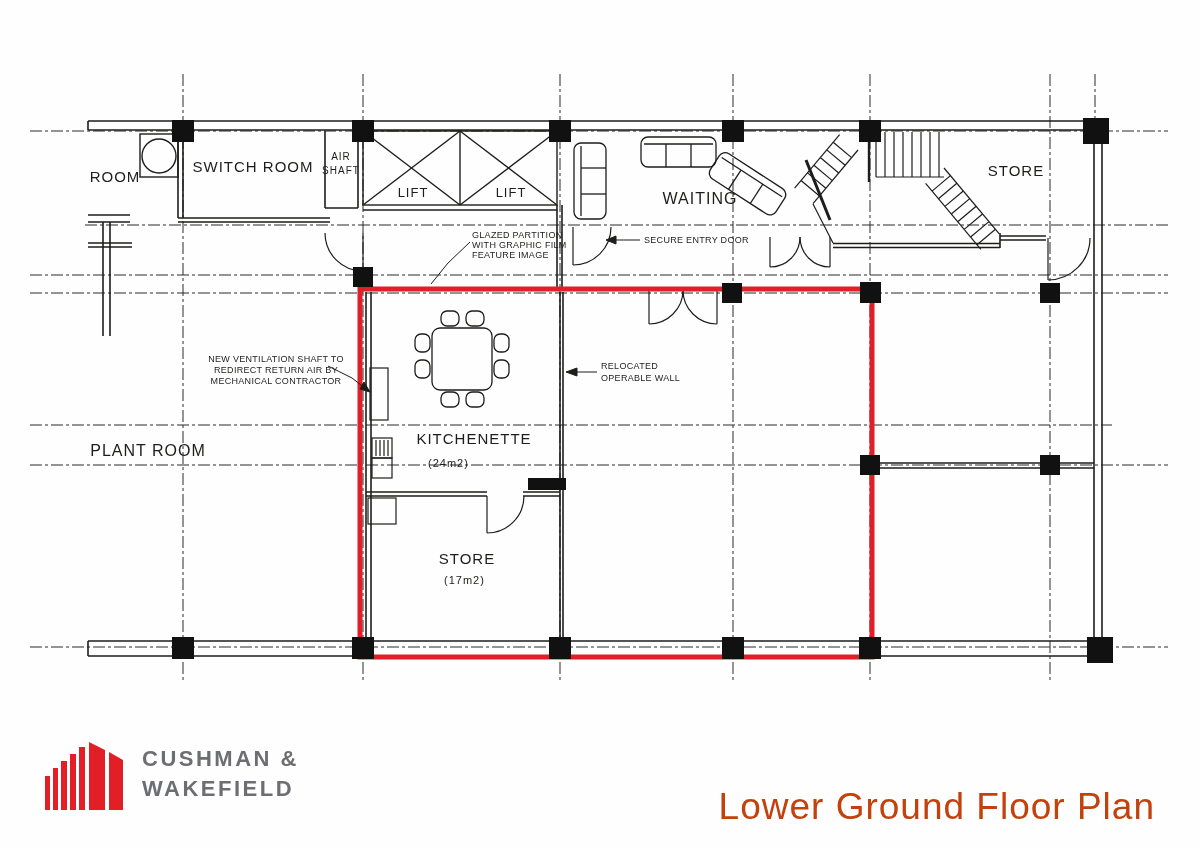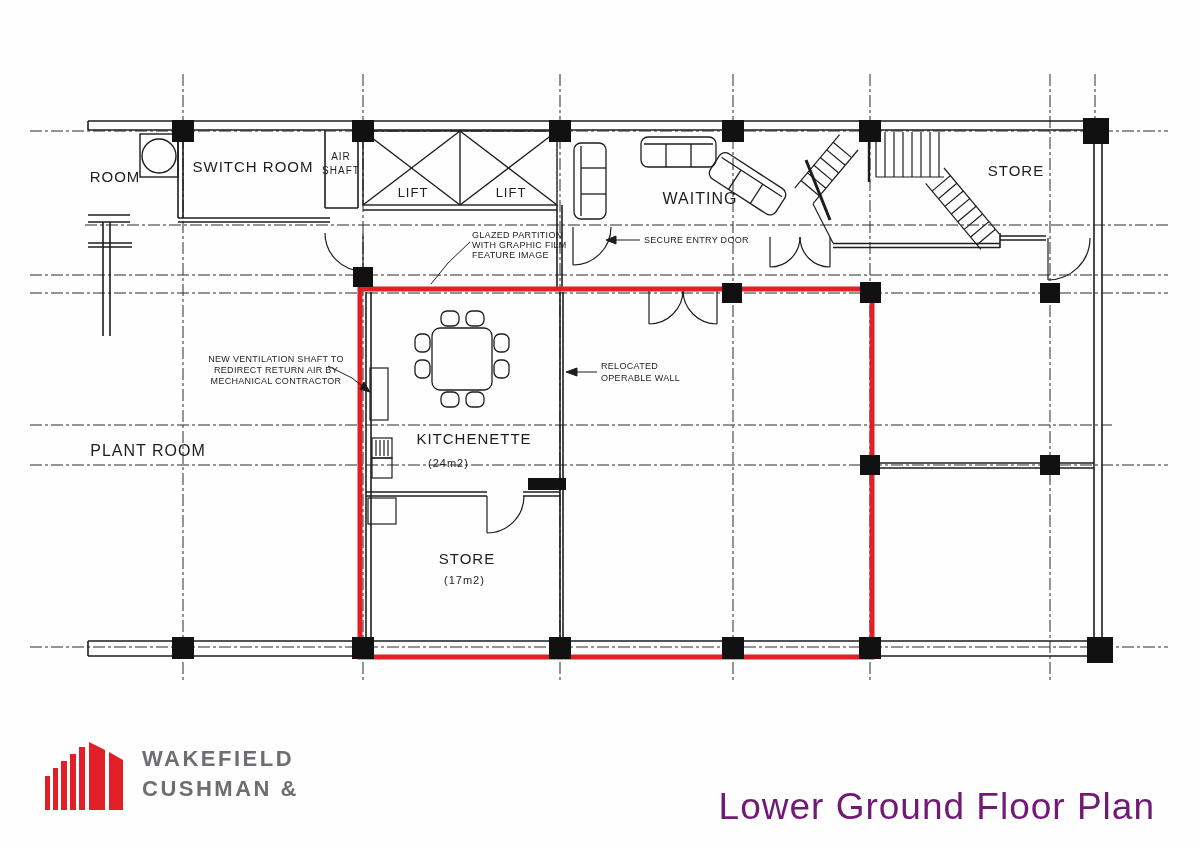--- a/index.html
+++ b/index.html
@@ -7,21 +7,21 @@
         font-family:"Liberation Sans",sans-serif;}
   svg text{fill:#1d1d1b;}
   .lbl{font-family:"Liberation Sans",sans-serif;letter-spacing:1px;}
   .lbl-mid{text-anchor:middle;}
   .ann{font-family:"Liberation Sans",sans-serif;font-size:9px;letter-spacing:.3px;}
   .ann-mid{text-anchor:middle;}
   .footer{position:absolute;left:0;right:0;bottom:0;height:118px;background:#fefefe;}
   .logo{position:absolute;left:45px;top:8px;display:flex;align-items:flex-start;gap:15px;}
   .logo-text{color:#6d6e71;font-weight:bold;font-size:22px;letter-spacing:2.5px;
              line-height:1.38;margin-top:6px;}
-  .plan-title{position:absolute;right:45px;bottom:20px;color:#701a75;font-size:37px;
+  .plan-title{position:absolute;right:45px;bottom:20px;color:#c2410c;font-size:37px;
               font-weight:400;letter-spacing:1px;}
 </style>
 </head>
 <body>
 
 <div class="page">
 
 <svg width="1200" height="730" viewBox="0 0 1200 730">
 
   <g stroke="#2b2b2b" stroke-width="1" stroke-dasharray="12 3 3 3" fill="none">
@@ -294,20 +294,20 @@
         <rect x="0" y="38" width="5" height="34"></rect>
         <rect x="8" y="30" width="5" height="42"></rect>
         <rect x="16" y="23" width="6" height="49"></rect>
         <rect x="25" y="16" width="6" height="56"></rect>
         <rect x="34" y="9" width="6" height="63"></rect>
         <polygon points="44,72 44,4 60,12 60,72"></polygon>
         <polygon points="64,72 64,14 78,22 78,72"></polygon>
       </g>
     </svg>
     <div class="logo-text">
+      <div>CUSHMAN &amp;</div>
       <div>WAKEFIELD</div>
-      <div>CUSHMAN &amp;</div>
     </div>
   </div>
   <div class="plan-title">Lower Ground Floor Plan</div>
 </div>
 
 </div>
 
 </body></html>

